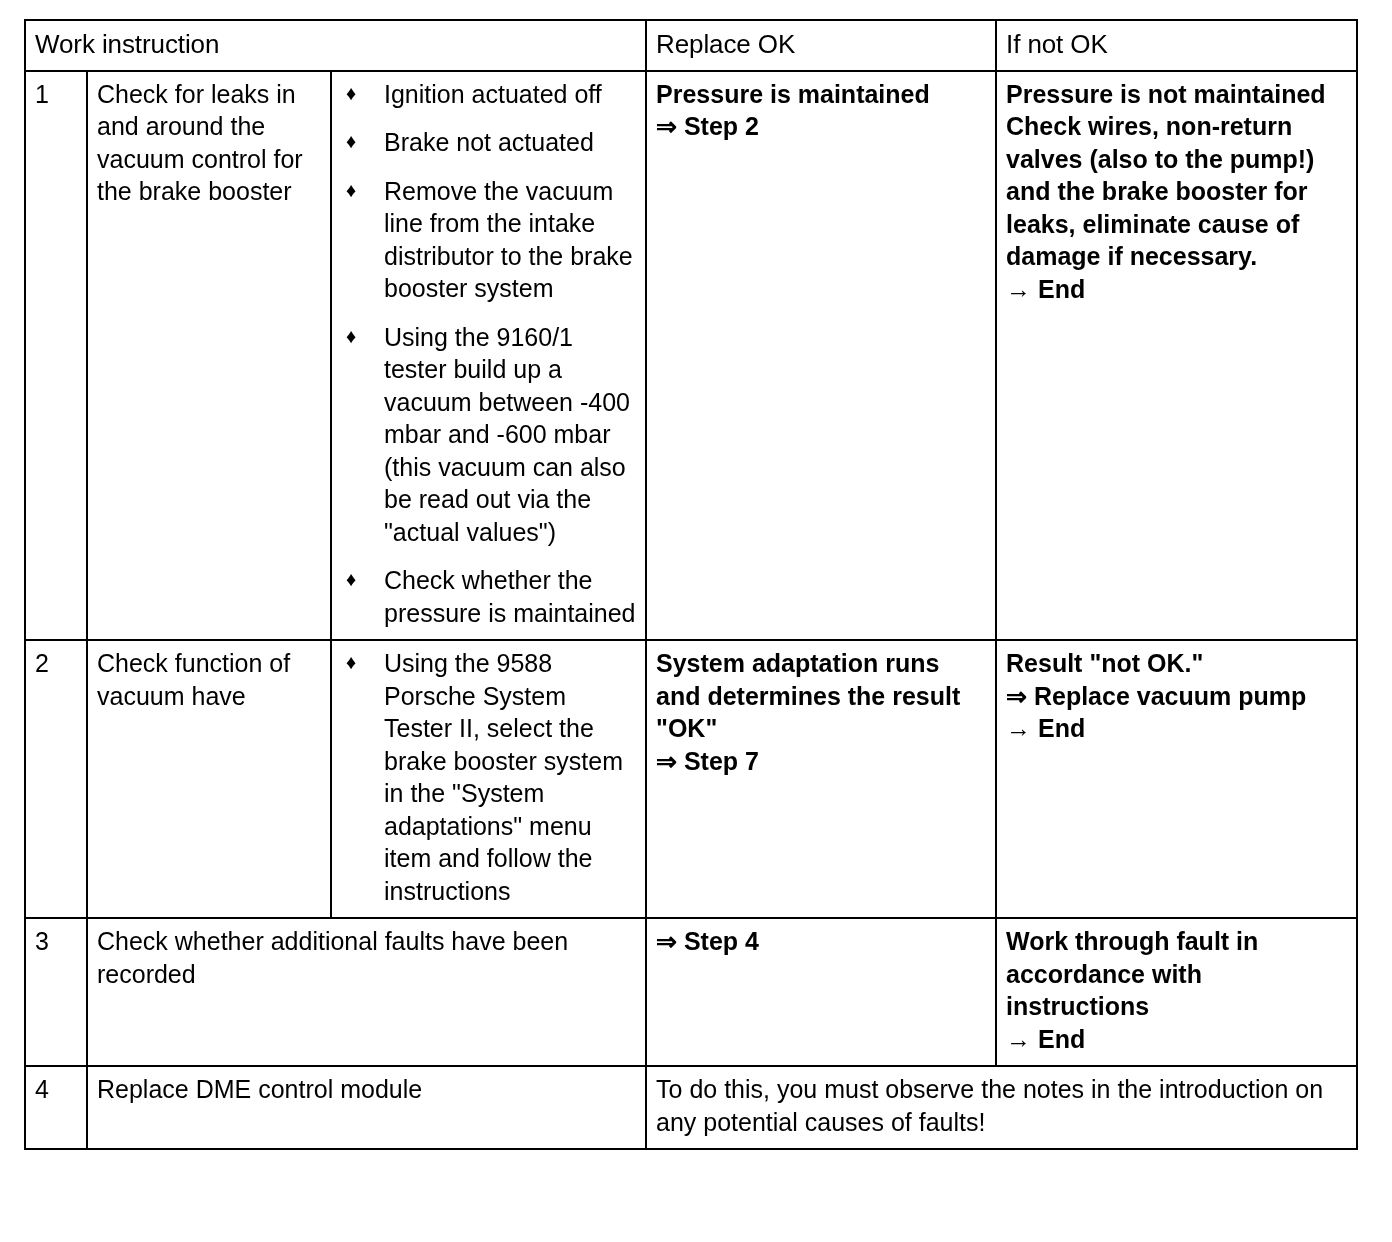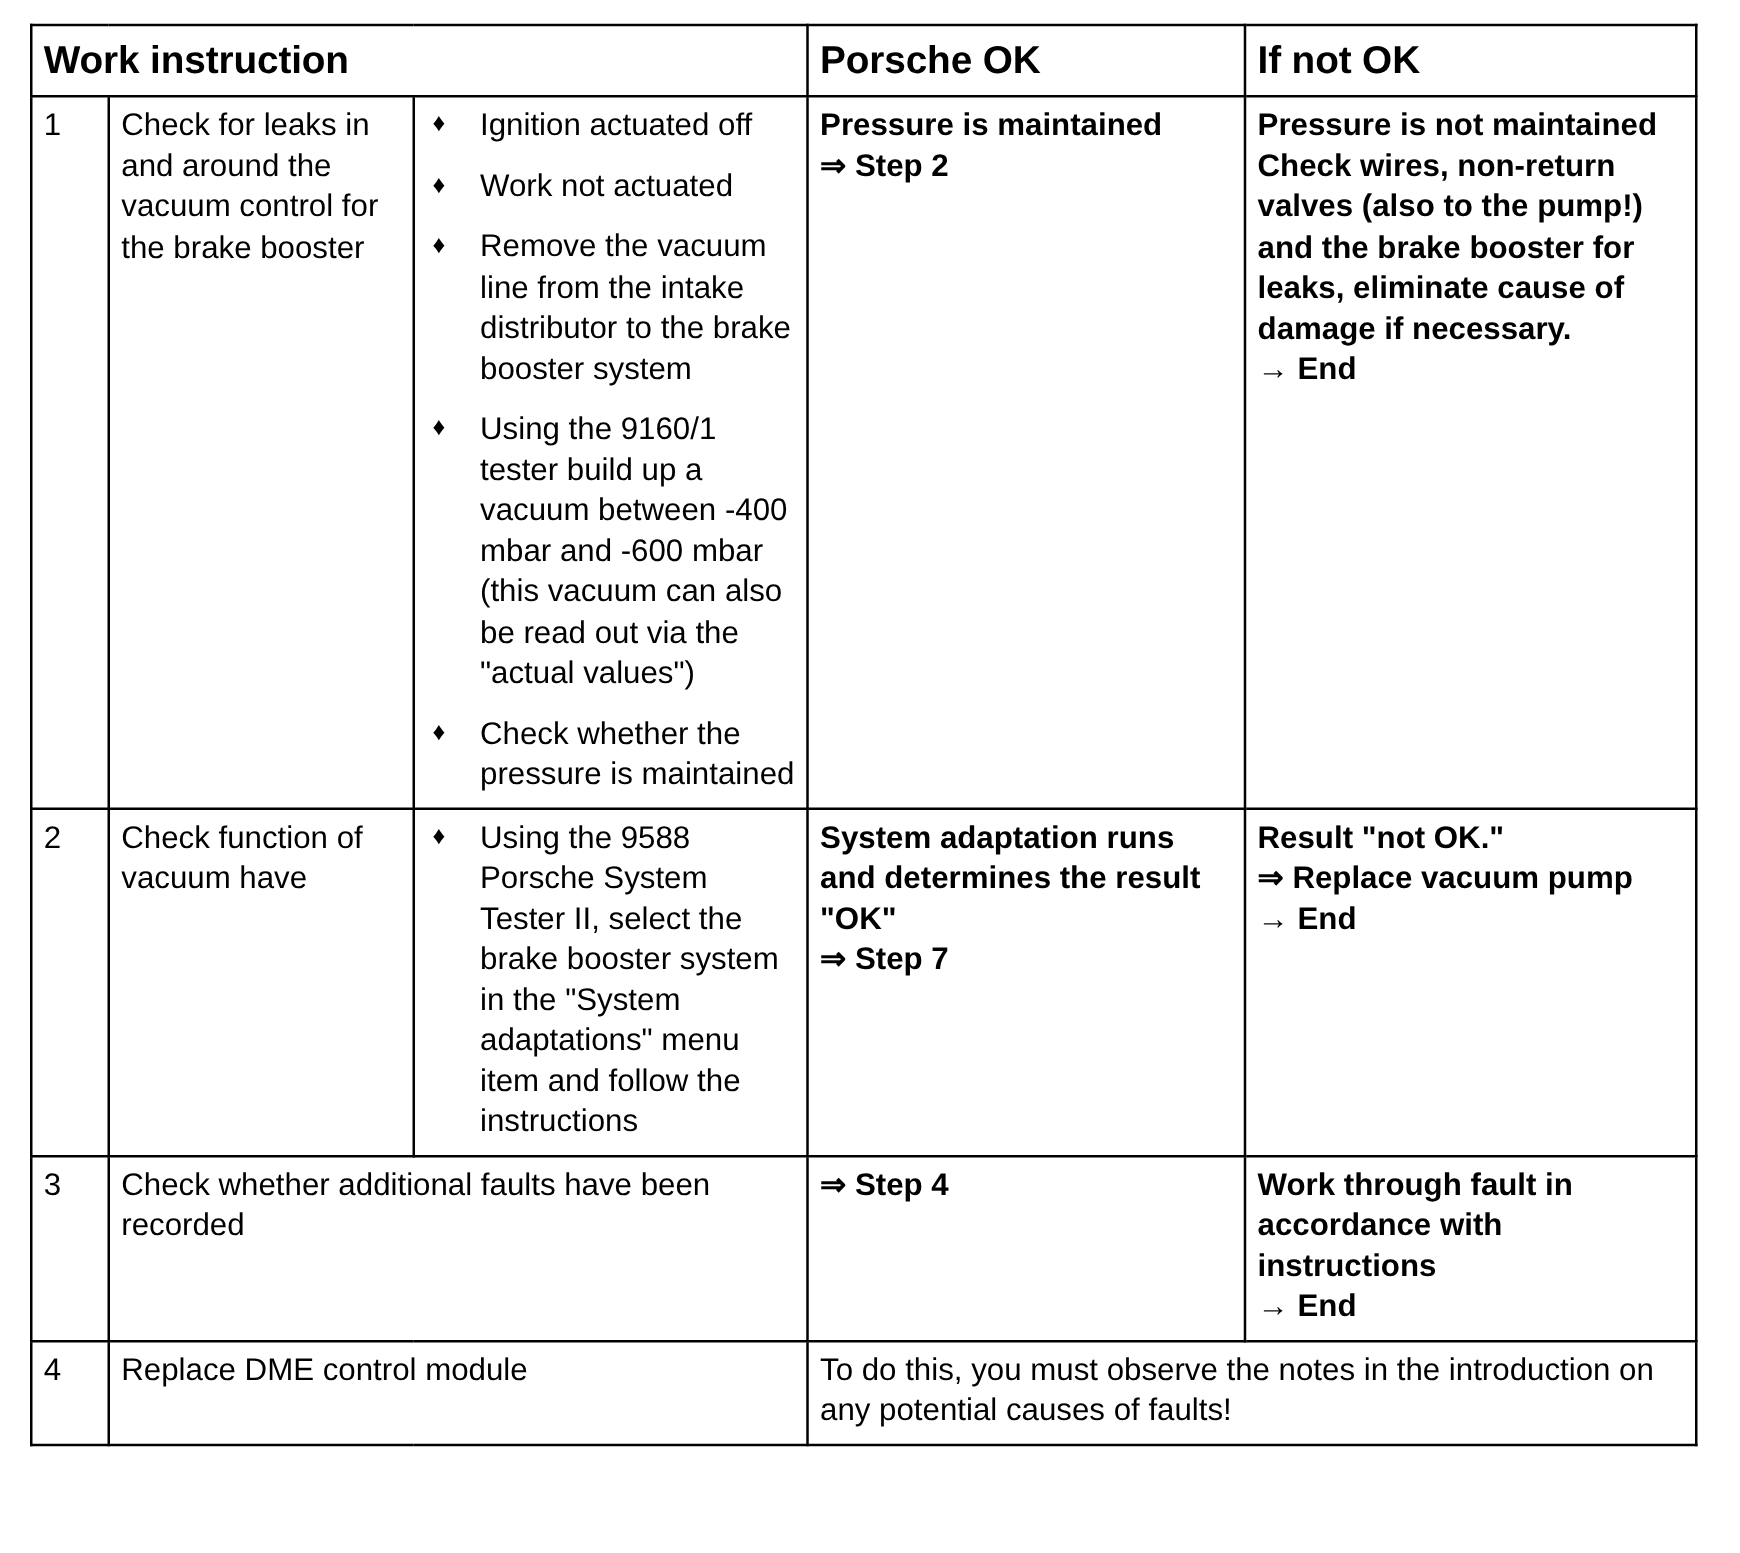--- a/index.html
+++ b/index.html
@@ -51,22 +51,22 @@
 
   
   col.c-num   { width: 62px;  }
   col.c-task  { width: 244px; }
   col.c-steps { width: 315px; }
   col.c-ok    { width: 350px; }
   col.c-notok { width: 361px; }
 
   
   .wi-table thead th {
-    font-weight: bold;
-    font-size: 31px;
+    font-weight: normal;
+    font-size: 26px;
     padding-top: 7px;
     padding-bottom: 8px;
     letter-spacing: -0.1px;
   }
   th.hdr-work  { padding-left: 9px; }
 
   
   td.num {
     padding-left: 9px;
     padding-right: 4px;
@@ -119,41 +119,41 @@
       <col class="c-num">
       <col class="c-task">
       <col class="c-steps">
       <col class="c-ok">
       <col class="c-notok">
     </colgroup>
 
     <thead>
       <tr>
         <th class="hdr-work" colspan="3">Work instruction</th>
-        <th>Porsche OK</th>
+        <th>Replace OK</th>
         <th>If not OK</th>
       </tr>
     </thead>
 
     <tbody>
 
       <tr>
         <td class="num">1</td>
 
         <td>Check for leaks in and around the vacuum control for the brake booster</td>
 
         <td>
           <ul class="bullets">
             <li>
               <span class="bullet-mark">♦</span>
               <span class="bullet-text">Ignition actuated off</span>
             </li>
             <li>
               <span class="bullet-mark">♦</span>
-              <span class="bullet-text">Work not actuated</span>
+              <span class="bullet-text">Brake not actuated</span>
             </li>
             <li>
               <span class="bullet-mark">♦</span>
               <span class="bullet-text">Remove the vacuum line from the intake distributor to the brake booster system</span>
             </li>
             <li>
               <span class="bullet-mark">♦</span>
               <span class="bullet-text">Using the 9160/1 tester build up a vacuum between -400 mbar and -600 mbar (this vacuum can also be read out via the "actual values")</span>
             </li>
             <li>

